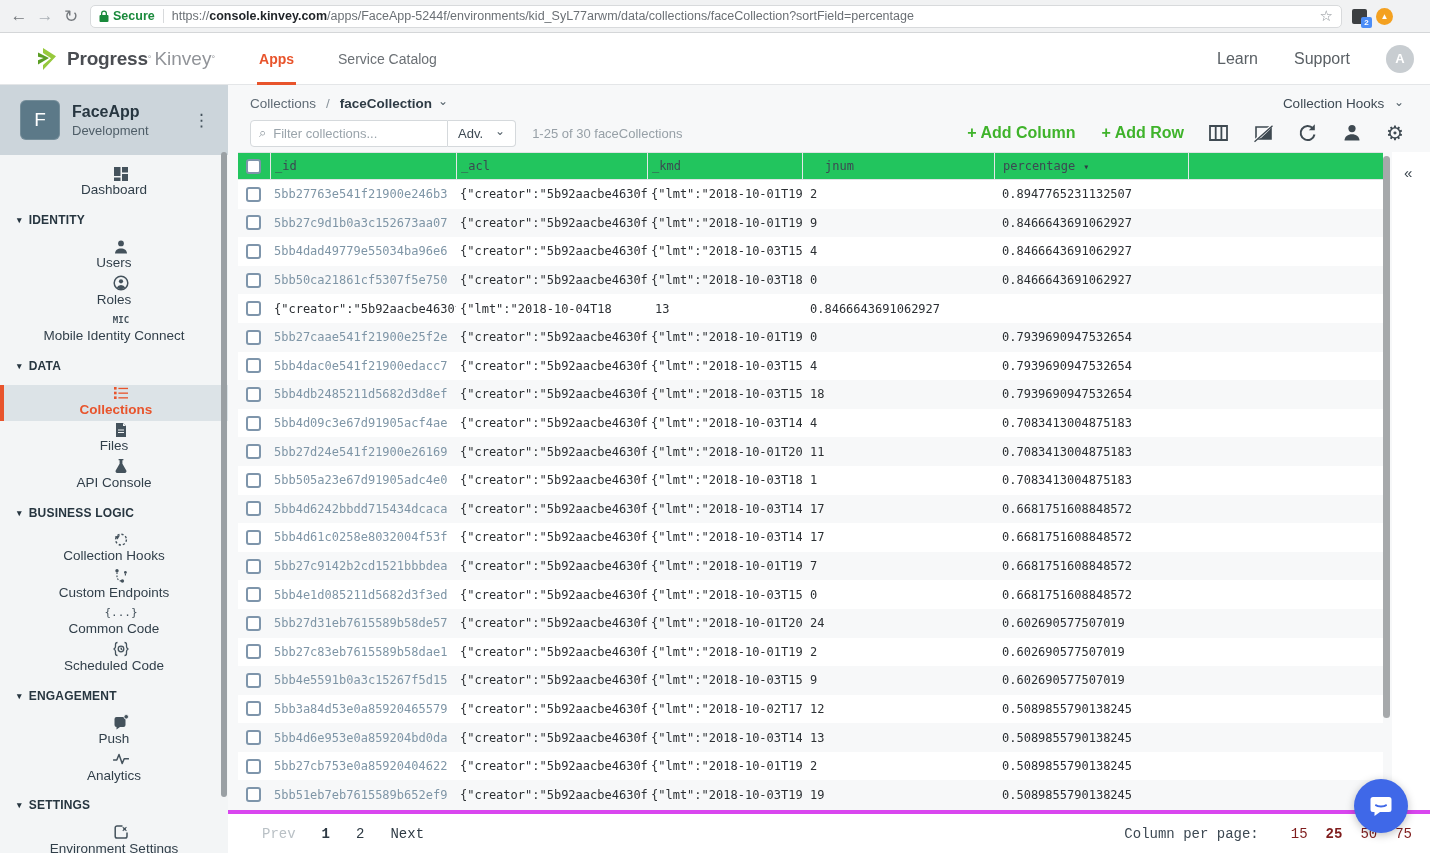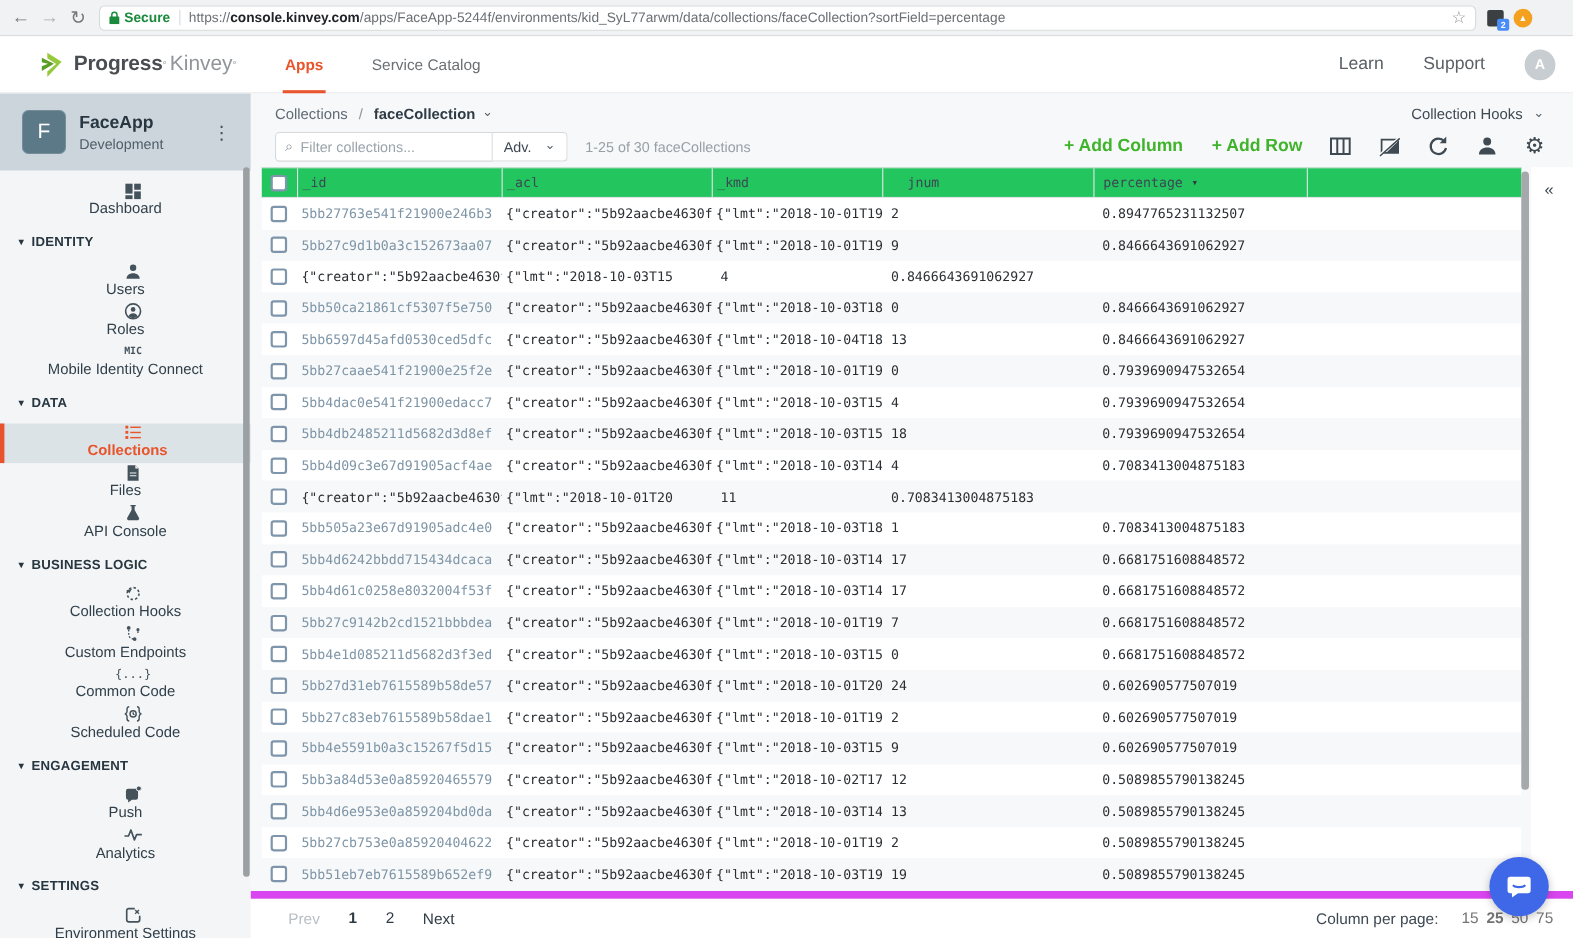--- a/index.html
+++ b/index.html
@@ -114,27 +114,27 @@
   .td.pct-cell { padding-left:8px; }
   .cb { width:15px; height:15px; border:2px solid #7e95ab; border-radius:3px; background:#fff; cursor:pointer; }
 
   
   #right-strip { position:absolute; right:0; top:67px; width:38px; bottom:43px; background:#fff; }
   #collapse-icon { font-size:15px; color:#3a454e; margin:12px 0 0 12px; cursor:pointer; }
   #table-scrollbar { position:absolute; left:1155px; top:71px; width:7px; height:562px; background:#a6a9ab; border-radius:4px; }
 
   
   #pager { position:absolute; left:0; right:0; bottom:0; height:43px; background:#fff;
-    border-top:7px solid #d946ef; display:flex; align-items:center; padding:0 18px 0 34px; }
+    border-top:4px solid #d946ef; display:flex; align-items:center; padding:0 18px 0 34px;font-family:Liberation Mono, monospace; }
   .page-el { font-size:14px; color:#2e3a44; margin-right:26px; cursor:pointer; }
   .page-el.disabled { color:#b9c0c5; }
   .page-el.current { font-weight:bold; }
   #pager-right { margin-left:auto; display:flex; align-items:center; }
   #results-label { font-size:14px; color:#3c4852; margin-right:14px; }
-  .pp-opt { font-size:14px; color:#737373; margin-left:7px; cursor:pointer; }
+  .pp-opt { font-size:14px; color:#7f1d1d; margin-left:18px; cursor:pointer; }
   .pp-opt.current { font-weight:bold; }
 
   
   #chat-bubble { position:absolute; left:1126px; top:694px; width:54px; height:54px; border-radius:50%;
     background:#3f68e8; box-shadow:0 2px 8px rgba(0,0,0,.25); display:flex; align-items:center;
     justify-content:center; cursor:pointer; z-index:20; }
 </style>
 </head>
 <body>
 
@@ -439,20 +439,21 @@
           <div class="td ">{"creator":"5b92aacbe4630f3</div>
           <div class="td ">{"lmt":"2018-10-01T19</div>
           <div class="td jnum-cell">9</div>
           <div class="td pct-cell">0.8466643691062927</div>
           <div class="td "></div>
         </div>
         <div class="tr tbody-row">
           <div class="td cb-cell">
             <span class="cb"></span>
           </div>
+          <div class="td id-cell">5bb4dad49779e55034ba96e6</div>
           <div class="td ">{"creator":"5b92aacbe4630f3</div>
           <div class="td ">{"lmt":"2018-10-03T15</div>
           <div class="td jnum-cell">4</div>
           <div class="td pct-cell">0.8466643691062927</div>
           <div class="td "></div>
         </div>
         <div class="tr tbody-row alt">
           <div class="td cb-cell">
             <span class="cb"></span>
           </div>
@@ -460,21 +461,20 @@
           <div class="td ">{"creator":"5b92aacbe4630f3</div>
           <div class="td ">{"lmt":"2018-10-03T18</div>
           <div class="td jnum-cell">0</div>
           <div class="td pct-cell">0.8466643691062927</div>
           <div class="td "></div>
         </div>
         <div class="tr tbody-row">
           <div class="td cb-cell">
             <span class="cb"></span>
           </div>
-          <div class="td id-cell">5bb6597d45afd0530ced5dfc</div>
           <div class="td ">{"creator":"5b92aacbe4630f3</div>
           <div class="td ">{"lmt":"2018-10-04T18</div>
           <div class="td jnum-cell">13</div>
           <div class="td pct-cell">0.8466643691062927</div>
           <div class="td "></div>
         </div>
         <div class="tr tbody-row alt">
           <div class="td cb-cell">
             <span class="cb"></span>
           </div>
@@ -515,20 +515,21 @@
           <div class="td ">{"creator":"5b92aacbe4630f3</div>
           <div class="td ">{"lmt":"2018-10-03T14</div>
           <div class="td jnum-cell">4</div>
           <div class="td pct-cell">0.7083413004875183</div>
           <div class="td "></div>
         </div>
         <div class="tr tbody-row alt">
           <div class="td cb-cell">
             <span class="cb"></span>
           </div>
+          <div class="td id-cell">5bb27d24e541f21900e26169</div>
           <div class="td ">{"creator":"5b92aacbe4630f3</div>
           <div class="td ">{"lmt":"2018-10-01T20</div>
           <div class="td jnum-cell">11</div>
           <div class="td pct-cell">0.7083413004875183</div>
           <div class="td "></div>
         </div>
         <div class="tr tbody-row">
           <div class="td cb-cell">
             <span class="cb"></span>
           </div>

